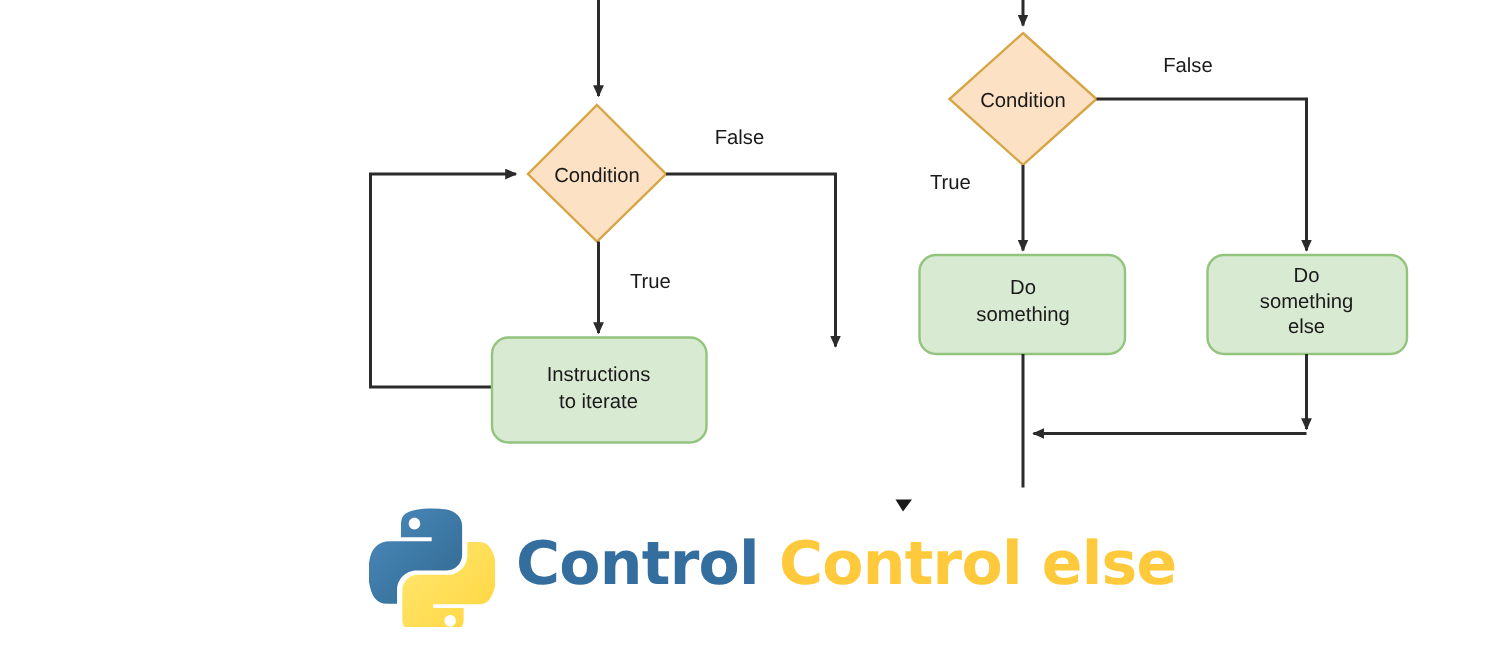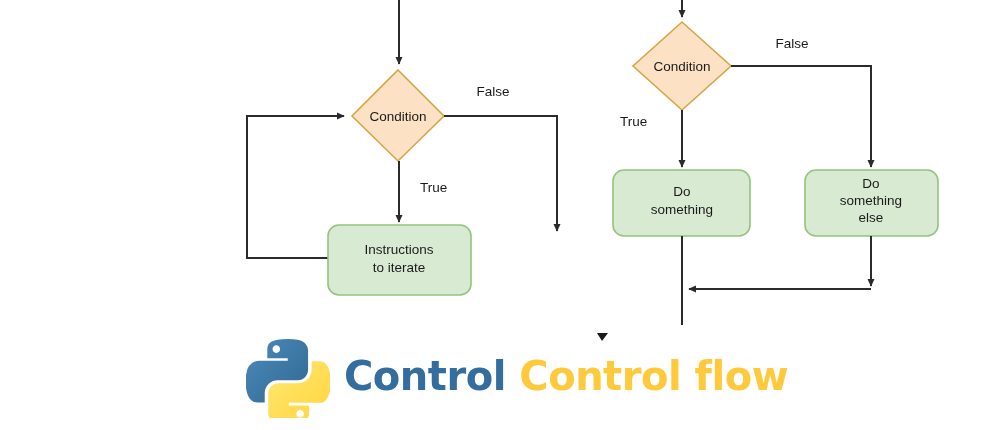--- a/index.html
+++ b/index.html
@@ -134,17 +134,17 @@
           <stop offset="1" stop-color="#FFD43B"></stop>
         </linearGradient>
       </defs>
 
       <path fill="url(#pyBlue)" d="M54.2 6.5c-4.6 0-9 .4-12.9 1.1-11.3 2-13.4 6.2-13.4 13.9v10.2h26.8v3.4H17.8c-7.8 0-14.6 4.7-16.7 13.6-2.5 10.2-2.6 16.6 0 27.2 1.9 8 6.4 13.7 14.2 13.7h9.2V77.3c0-8.9 7.7-16.7 16.7-16.7h26.7c7.4 0 13.4-6.2 13.4-13.7V21.5c0-7.3-6.2-12.8-13.5-14-4.6-.8-9.4-1.1-14-1zM39.7 14.7c2.8 0 5 2.3 5 5.1s-2.2 5-5 5c-2.8 0-5-2.2-5-5s2.2-5.1 5-5.1z"></path>
 
       <path fill="url(#pyYellow)" d="M85.9 35.1v12.2c0 9.3-7.9 17.1-16.7 17.1H42.5c-7.3 0-13.4 6.3-13.4 13.7v25.6c0 7.3 6.3 11.6 13.4 13.7 8.5 2.5 16.7 2.9 26.7 0 6.8-2 13.4-5.9 13.4-13.7V93.5H56v-3.4h40.1c7.8 0 10.7-5.4 13.4-13.6 2.8-8.4 2.7-16.5 0-27.2-1.9-7.8-5.6-13.6-13.4-13.6h-10.2zM70.9 99.5c2.8 0 5 2.2 5 5s-2.2 5.1-5 5.1c-2.8 0-5-2.3-5-5.1s2.2-5 5-5z"></path>
     </svg>
 
     <div class="title-text">
-      <span class="title-word-python">Control</span><span>&nbsp;</span><span class="title-word-control">Control flow</span>
+      <span class="title-word-python">Control</span><span>&nbsp;</span><span class="title-word-control">Control else</span>
     </div>
   </div>
 
 </div>
 
 </body></html>

